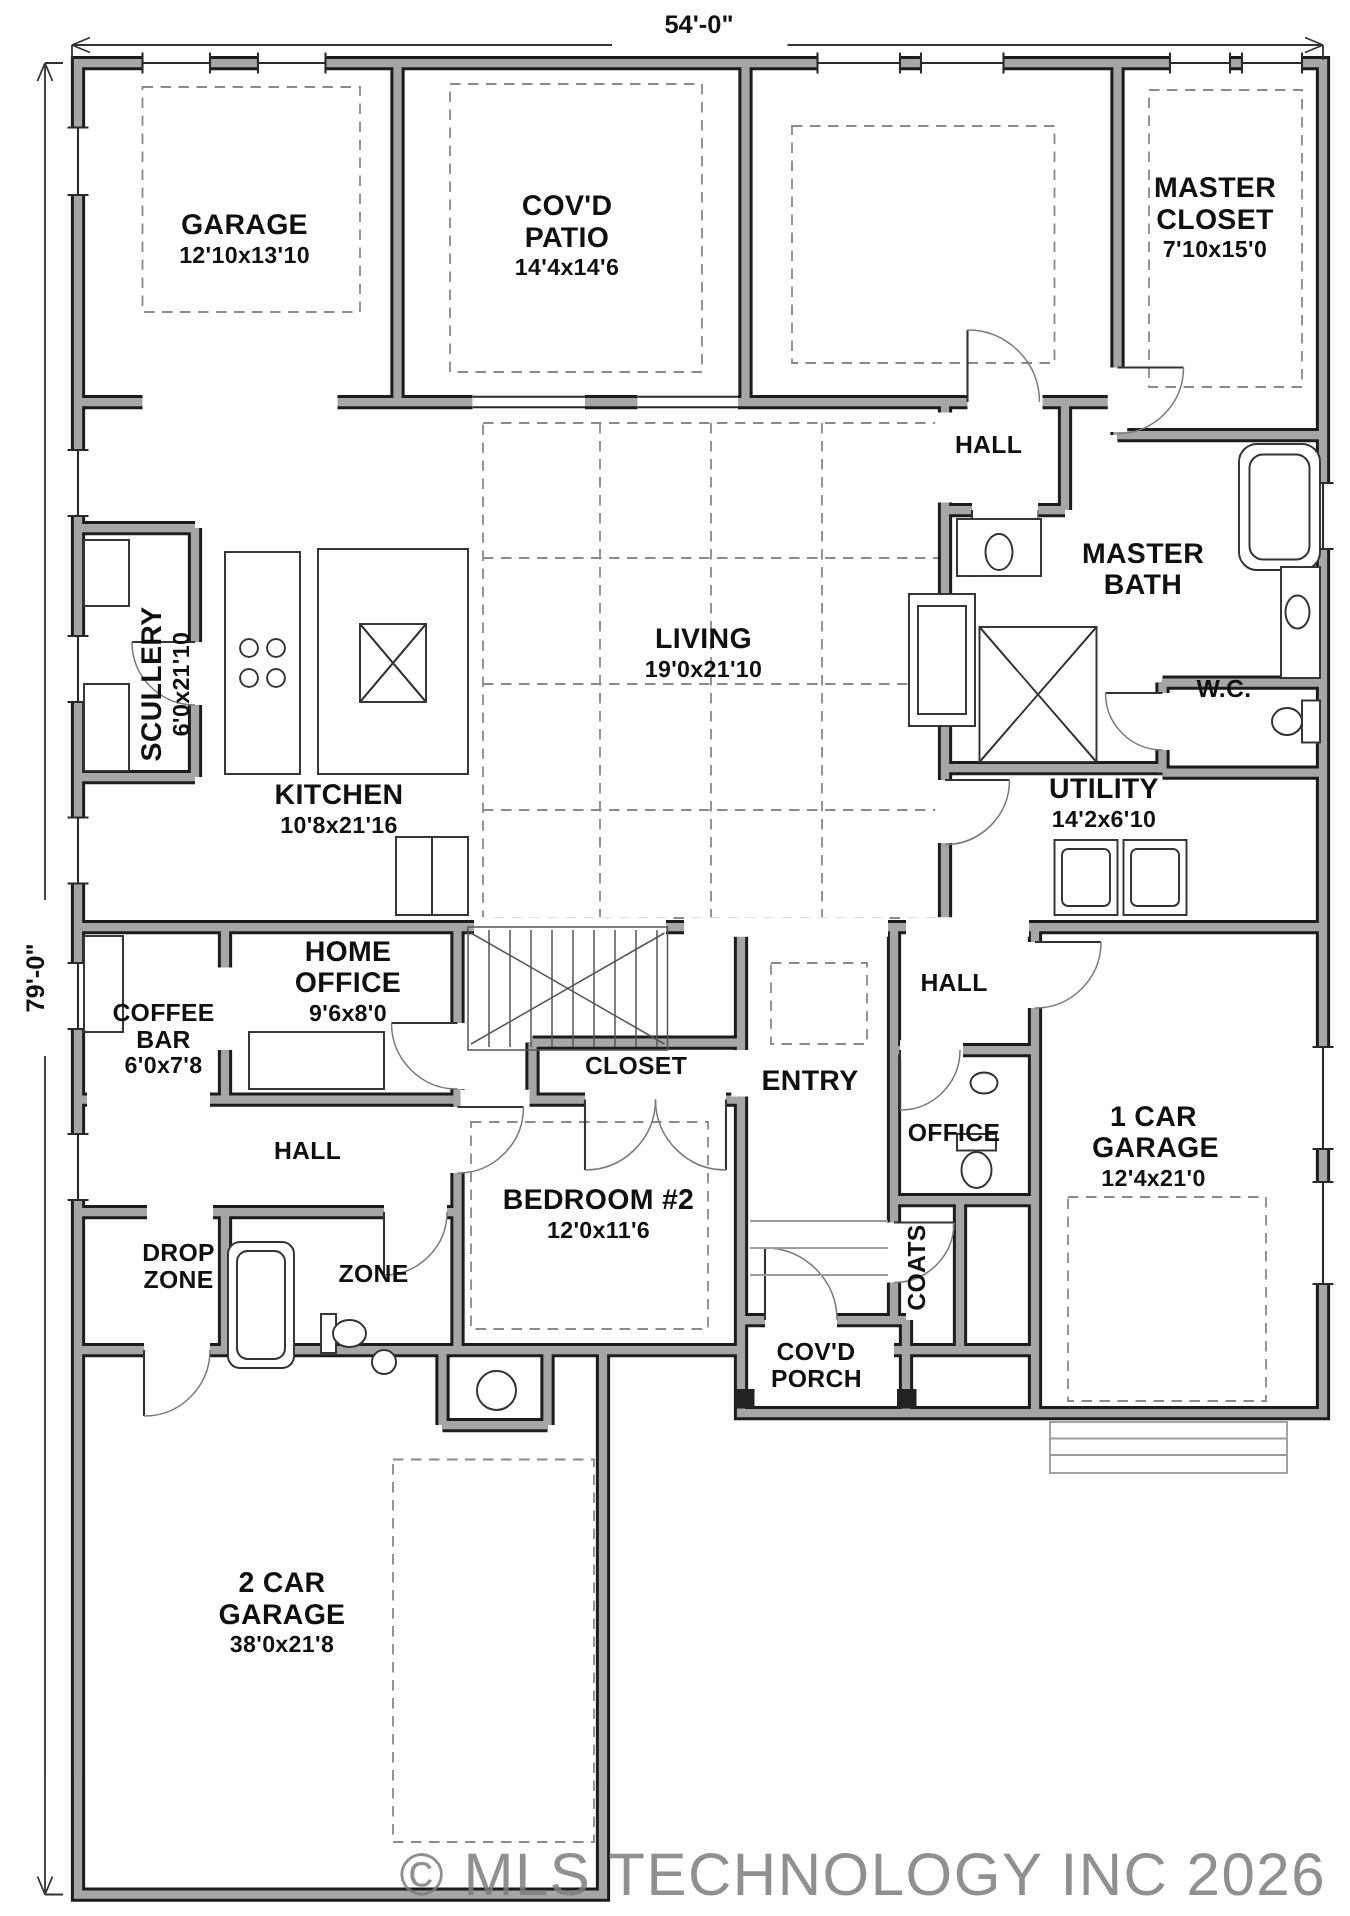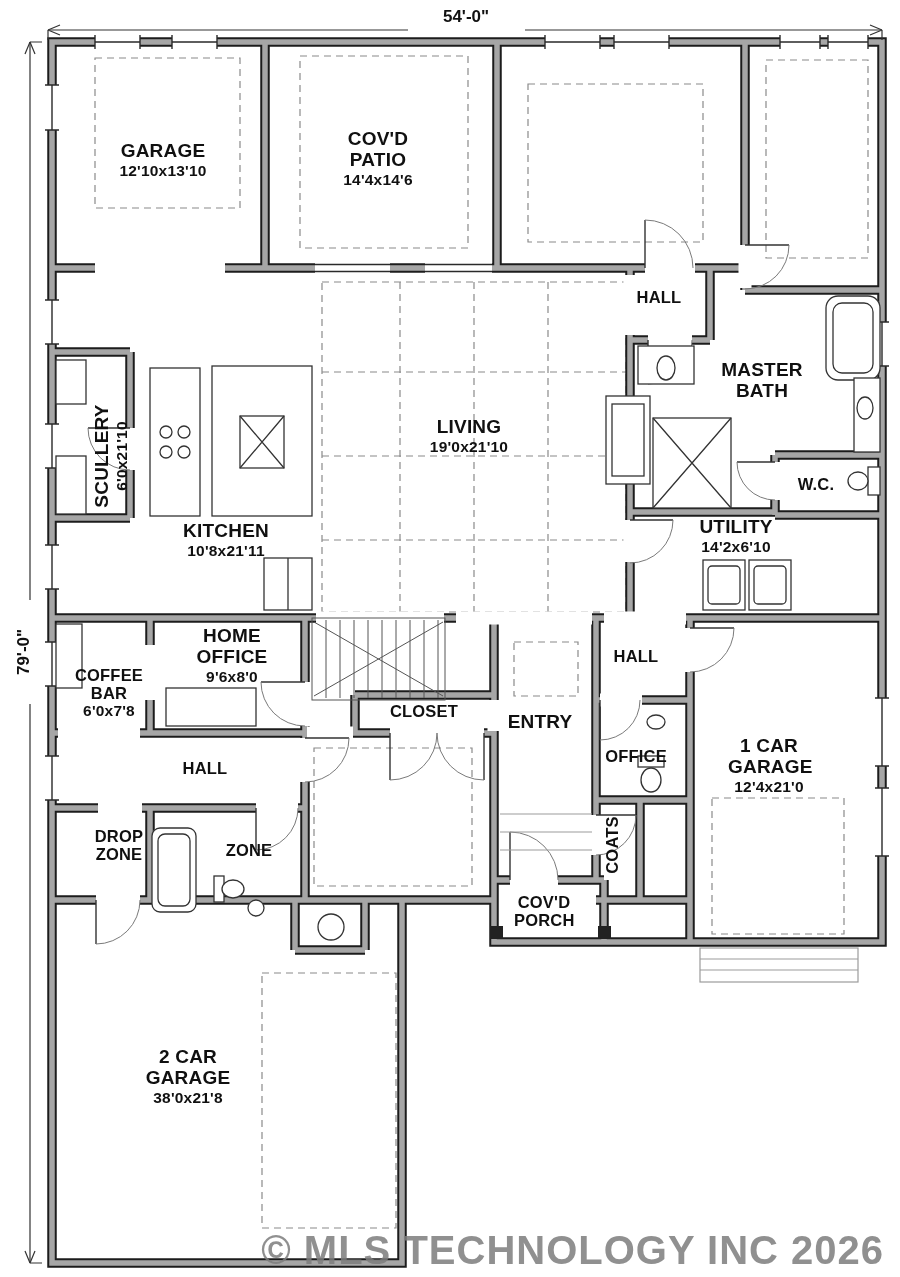--- a/index.html
+++ b/index.html
@@ -18,21 +18,21 @@
   .lbl.small .nm{font-size:16.5px;}
   .lbl.rot{transform:translate(-50%,-50%) rotate(-90deg);}
   .nm.wrap{white-space:normal;margin:0 auto;}
   .dim{
     position:absolute;transform:translate(-50%,-50%);z-index:6;
     font-size:17px;font-weight:700;color:#111;background:#fff;padding:0 6px;white-space:nowrap;
   }
   .dim.rot{transform:translate(-50%,-50%) rotate(-90deg);}
   .watermark{
     position:absolute;right:16px;top:1228px;z-index:9;
-    font-size:40px;font-weight:700;letter-spacing:1px;
+    font-size:40px;font-weight:400;letter-spacing:1px;
     color:rgba(125,125,125,0.85);white-space:nowrap;
   }
 </style>
 </head>
 <body>
 
 <div class="page">
 
 <svg width="900" height="1277" viewBox="0 0 900 1277">
 
@@ -221,43 +221,47 @@
 <div class="dim rot" style="left:24px;top:652px">79'-0"</div>
 
 <div class="lbl" style="left:163px;top:160px">
   <span class="nm">GARAGE</span>
   <span class="sz">12'10x13'10</span>
 </div>
 <div class="lbl" style="left:378px;top:158px">
   <span class="nm wrap" style="width:64px">COV'D PATIO</span>
   <span class="sz">14'4x14'6</span>
 </div>
+<div class="lbl" style="left:810px;top:146px">
+  <span class="nm wrap" style="width:84px">MASTER CLOSET</span>
+  <span class="sz">7'10x15'0</span>
+</div>
 <div class="lbl small" style="left:659px;top:297px">
   <span class="nm">HALL</span>
 </div>
 <div class="lbl" style="left:762px;top:381px">
   <span class="nm wrap" style="width:88px">MASTER BATH</span>
 </div>
 <div class="lbl rot" style="left:111px;top:456px">
   <span class="nm">SCULLERY</span>
   <span class="sz">6'0x21'10</span>
 </div>
 <div class="lbl" style="left:469px;top:436px">
   <span class="nm">LIVING</span>
   <span class="sz">19'0x21'10</span>
 </div>
 <div class="lbl" style="left:226px;top:540px">
   <span class="nm">KITCHEN</span>
-  <span class="sz">10'8x21'11</span>
+  <span class="sz">10'8x21'16</span>
 </div>
 <div class="lbl" style="left:736px;top:536px">
   <span class="nm">UTILITY</span>
   <span class="sz">14'2x6'10</span>
 </div>
-<div class="lbl small" style="left:816px;top:484px">
+<div class="lbl small" style="left:816px;top:460px">
   <span class="nm">W.C.</span>
 </div>
 <div class="lbl small" style="left:109px;top:693px">
   <span class="nm wrap" style="width:70px">COFFEE BAR</span>
   <span class="sz">6'0x7'8</span>
 </div>
 <div class="lbl" style="left:232px;top:655px">
   <span class="nm wrap" style="width:76px">HOME OFFICE</span>
   <span class="sz">9'6x8'0</span>
 </div>
@@ -279,20 +283,24 @@
 </div>
 <div class="lbl small" style="left:205px;top:768px">
   <span class="nm">HALL</span>
 </div>
 <div class="lbl small" style="left:119px;top:845px">
   <span class="nm wrap" style="width:54px">DROP ZONE</span>
 </div>
 <div class="lbl small" style="left:249px;top:850px">
   <span class="nm">ZONE</span>
 </div>
+<div class="lbl" style="left:399px;top:810px">
+  <span class="nm">BEDROOM #2</span>
+  <span class="sz">12'0x11'6</span>
+</div>
 <div class="lbl small rot" style="left:612px;top:845px">
   <span class="nm">COATS</span>
 </div>
 <div class="lbl small" style="left:544px;top:911px">
   <span class="nm wrap" style="width:60px">COV'D PORCH</span>
 </div>
 <div class="lbl" style="left:188px;top:1076px">
   <span class="nm wrap" style="width:86px">2 CAR GARAGE</span>
   <span class="sz">38'0x21'8</span>
 </div>

